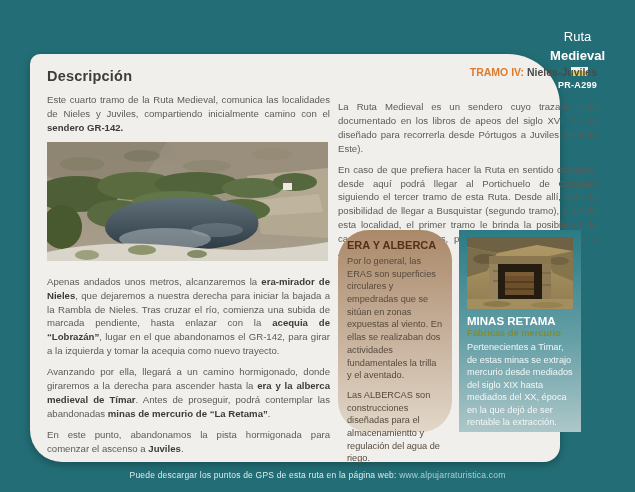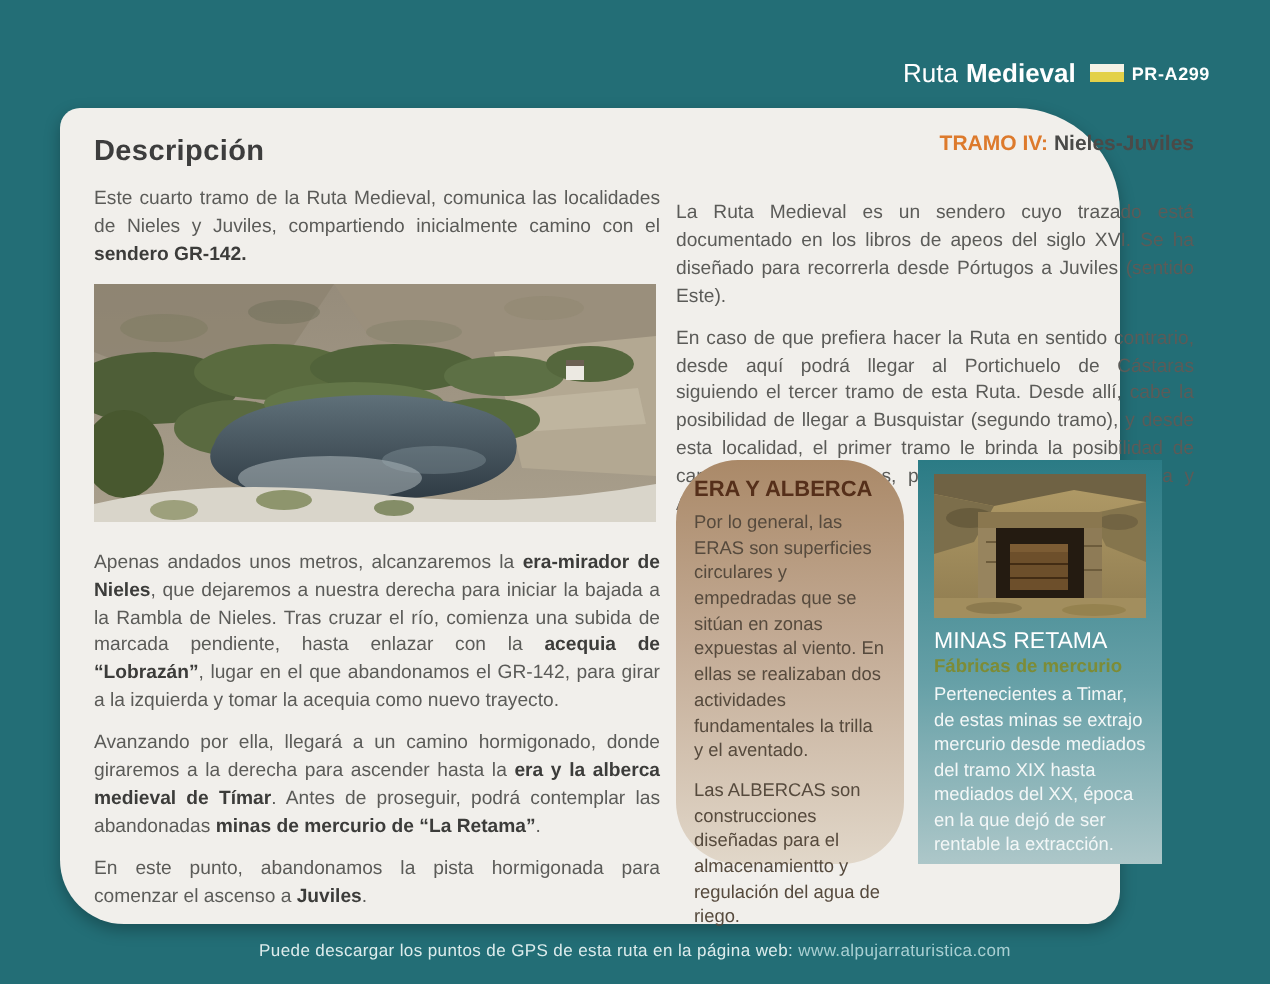--- a/index.html
+++ b/index.html
@@ -19,21 +19,21 @@
     color:#cfe2e2; font-size:9px; letter-spacing:.4px; white-space:nowrap;
   }
   .brand .script {
     font-family:"DejaVu Serif", serif; font-style:italic;
     font-size:23px; color:#ffffff; margin-left:1px;
     position:relative; top:3px; letter-spacing:.5px;
   }
   .route {
     position:absolute; right:30px; top:29px;
     display:flex; align-items:center; gap:4px;
-    color:#ffffff; font-size:13px; white-space:nowrap;
+    color:#ffffff; font-size:13px; white-space:nowrap;flex-direction:column;
   }
   .route .w-light { font-weight:400; }
   .route .w-bold  { font-weight:700; }
   .flag { display:inline-block; width:17px; height:9px; margin-left:3px; }
   .flag .fw { display:block; width:100%; height:4px; background:#f4f2e6; }
   .flag .fy { display:block; width:100%; height:5px; background:#e3d149; }
   .route .code { font-size:9px; font-weight:700; letter-spacing:.3px; }
 
   
   .card {
@@ -77,21 +77,21 @@
     margin:0 0 7px; font-size:9.2px; line-height:1.38; color:#564a3d;
   }
 
   .minas-box {
     position:absolute; left:429px; top:176px; width:122px; height:202px;
     background:linear-gradient(180deg,#2b7b85 0%, #66a0a7 55%, #adc7c9 100%);
     padding:7px 8px; box-sizing:border-box;
   }
   .minas-box figure { margin:0 0 6px; padding:0; line-height:0; }
   .minas-box h2 {
-    margin:0 0 1px; font-size:11.5px; font-weight:400; color:#ffffff;
+    margin:0 0 1px; font-size:11.5px; font-weight:700; color:#ffffff;
   }
   .minas-box h3 {
     margin:0 0 3px; font-size:9.3px; font-weight:700; color:#7d8c36;
   }
   .minas-box p {
     margin:0; font-size:9.2px; line-height:1.36; color:#f3f7f7;
   }
 
   
   .footer {
@@ -225,21 +225,21 @@
           <line x1="38" y1="45" x2="67" y2="45" stroke="#432c14" stroke-width="1"></line>
           <line x1="38" y1="52" x2="67" y2="52" stroke="#432c14" stroke-width="1"></line>
 
           <rect x="0" y="62" width="106" height="10" fill="#a28e5e"></rect>
           <ellipse cx="30" cy="67" rx="14" ry="3" fill="#8c7a4e"></ellipse>
           <ellipse cx="80" cy="68" rx="16" ry="3" fill="#95824f"></ellipse>
         </svg>
       </figure>
       <h2>MINAS RETAMA</h2>
       <h3>Fábricas de mercurio</h3>
-      <p>Pertenecientes a Timar, de estas minas se extrajo mercurio desde mediados del tramo XIX hasta mediados del XX, época en la que dejó de ser rentable la extracción.</p>
+      <p>Pertenecientes a Timar, de estas minas se extrajo mercurio desde mediados del siglo XIX hasta mediados del XX, época en la que dejó de ser rentable la extracción.</p>
     </aside>
 
   </main>
 
   <div class="footer">
     <span>Puede descargar los puntos de GPS de esta ruta en la página web: </span><a href="#">www.alpujarraturistica.com</a>
   </div>
 
 </div>
 

